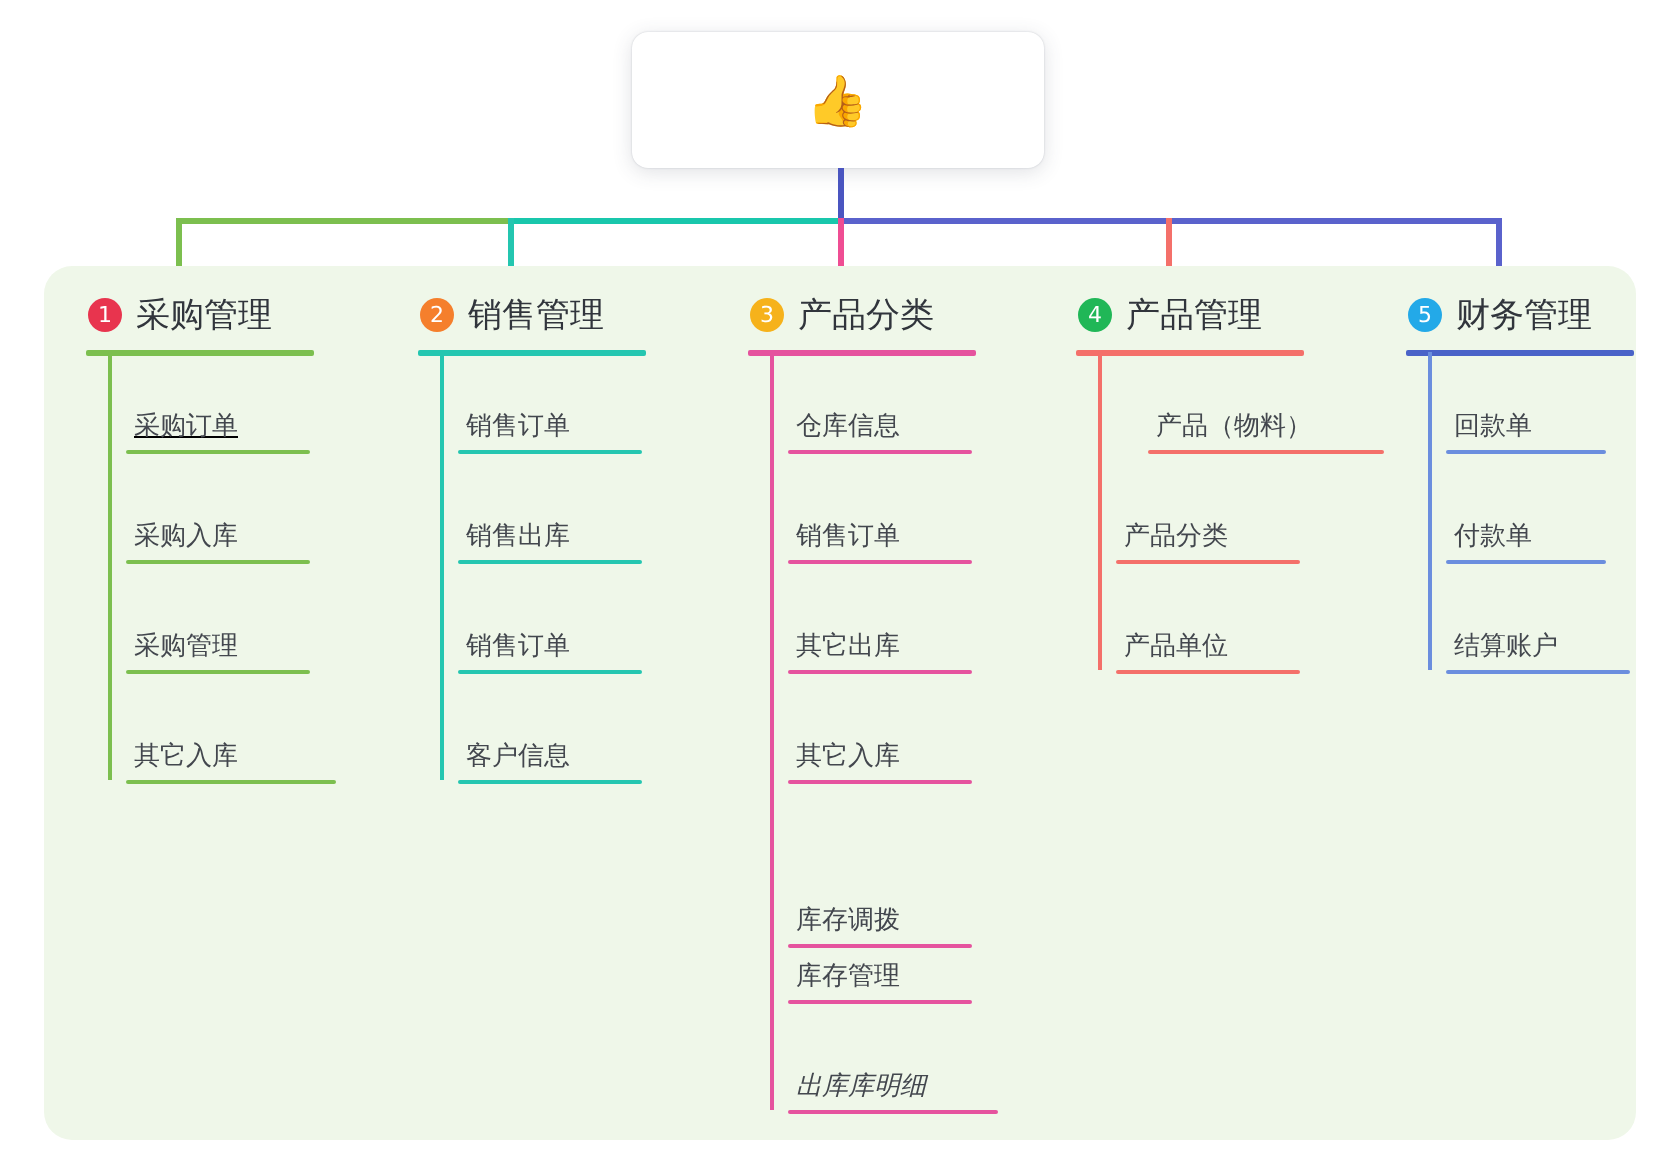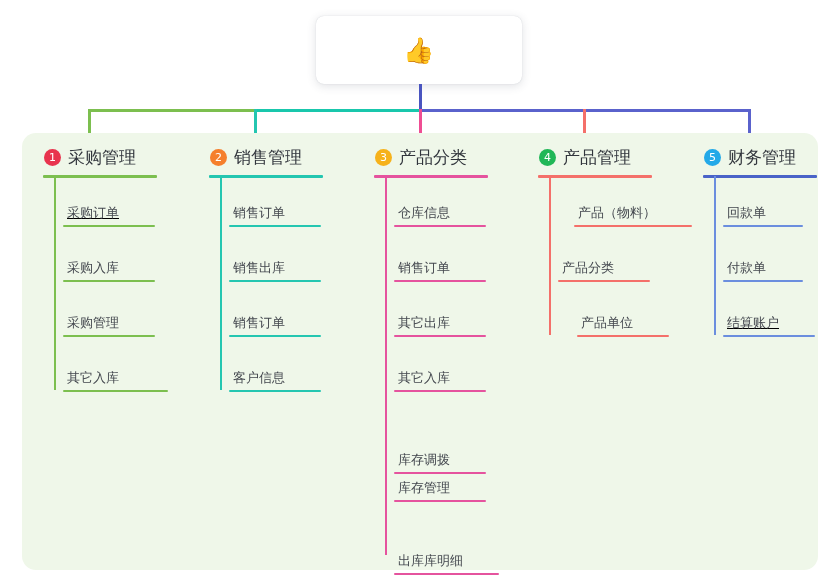--- a/index.html
+++ b/index.html
@@ -214,60 +214,60 @@
           <div class="leaf-rule" style="top: 20px; width: 92px; background: rgb(229, 83, 158);"></div>
         </div>
         <div class="leaf" style="top: 280px; margin-top: 27px;">
           <span class="leaf-label">库存调拨</span>
           <div class="leaf-rule" style="top: 20px; width: 92px; background: rgb(229, 83, 158);"></div>
         </div>
         <div class="leaf" style="top: 335px;">
           <span class="leaf-label">库存管理</span>
           <div class="leaf-rule" style="top: 20px; width: 92px; background: rgb(229, 83, 158);"></div>
         </div>
-        <div class="leaf" style="top: 408px;">
+        <div class="leaf" style="top: 390px; font-style: italic;">
           <span class="leaf-label">出库库明细</span>
           <div class="leaf-rule" style="top: 20px; width: 105px; background: rgb(229, 83, 158);"></div>
         </div>
       </div>
       <div class="col" style="left: 528px; width: 150px;">
         <div class="col-head">
           <span class="badge" style="background: rgb(32, 183, 87);">4</span>
           <span class="col-title">产品管理</span>
         </div>
         <div class="head-rule" style="top: 30px; width: 114px; background: rgb(244, 112, 106);"></div>
         <div class="spine" style="left: 21px; top: 31px; height: 159px; background: rgb(244, 112, 106);"></div>
         <div class="leaf" style="top: 60px; margin-left: 16px;">
           <span class="leaf-label">产品（物料）</span>
           <div class="leaf-rule" style="top: 20px; width: 118px; background: rgb(244, 112, 106);"></div>
         </div>
         <div class="leaf" style="top: 115px;">
           <span class="leaf-label">产品分类</span>
           <div class="leaf-rule" style="top: 20px; width: 92px; background: rgb(244, 112, 106);"></div>
         </div>
-        <div class="leaf" style="top: 170px; margin-left: 19px;">
+        <div class="leaf" style="top: 170px;">
           <span class="leaf-label">产品单位</span>
           <div class="leaf-rule" style="top: 20px; width: 92px; background: rgb(244, 112, 106);"></div>
         </div>
       </div>
       <div class="col" style="left: 693px; width: 150px;">
         <div class="col-head">
           <span class="badge" style="background: rgb(35, 169, 232);">5</span>
           <span class="col-title">财务管理</span>
         </div>
         <div class="head-rule" style="top: 30px; width: 114px; background: rgb(74, 99, 200);"></div>
         <div class="spine" style="left: 21px; top: 31px; height: 159px; background: rgb(107, 142, 222);"></div>
         <div class="leaf" style="top: 60px;">
           <span class="leaf-label">回款单</span>
           <div class="leaf-rule" style="top: 20px; width: 80px; background: rgb(107, 142, 222);"></div>
         </div>
         <div class="leaf" style="top: 115px;">
           <span class="leaf-label">付款单</span>
           <div class="leaf-rule" style="top: 20px; width: 80px; background: rgb(107, 142, 222);"></div>
         </div>
-        <div class="leaf" style="top: 170px; text-decoration: underline;">
+        <div class="leaf" style="top: 170px;">
           <span class="leaf-label">结算账户</span>
           <div class="leaf-rule" style="top: 20px; width: 92px; background: rgb(107, 142, 222);"></div>
         </div>
       </div>
     </div>
 
 </div>
 
 </body></html>

